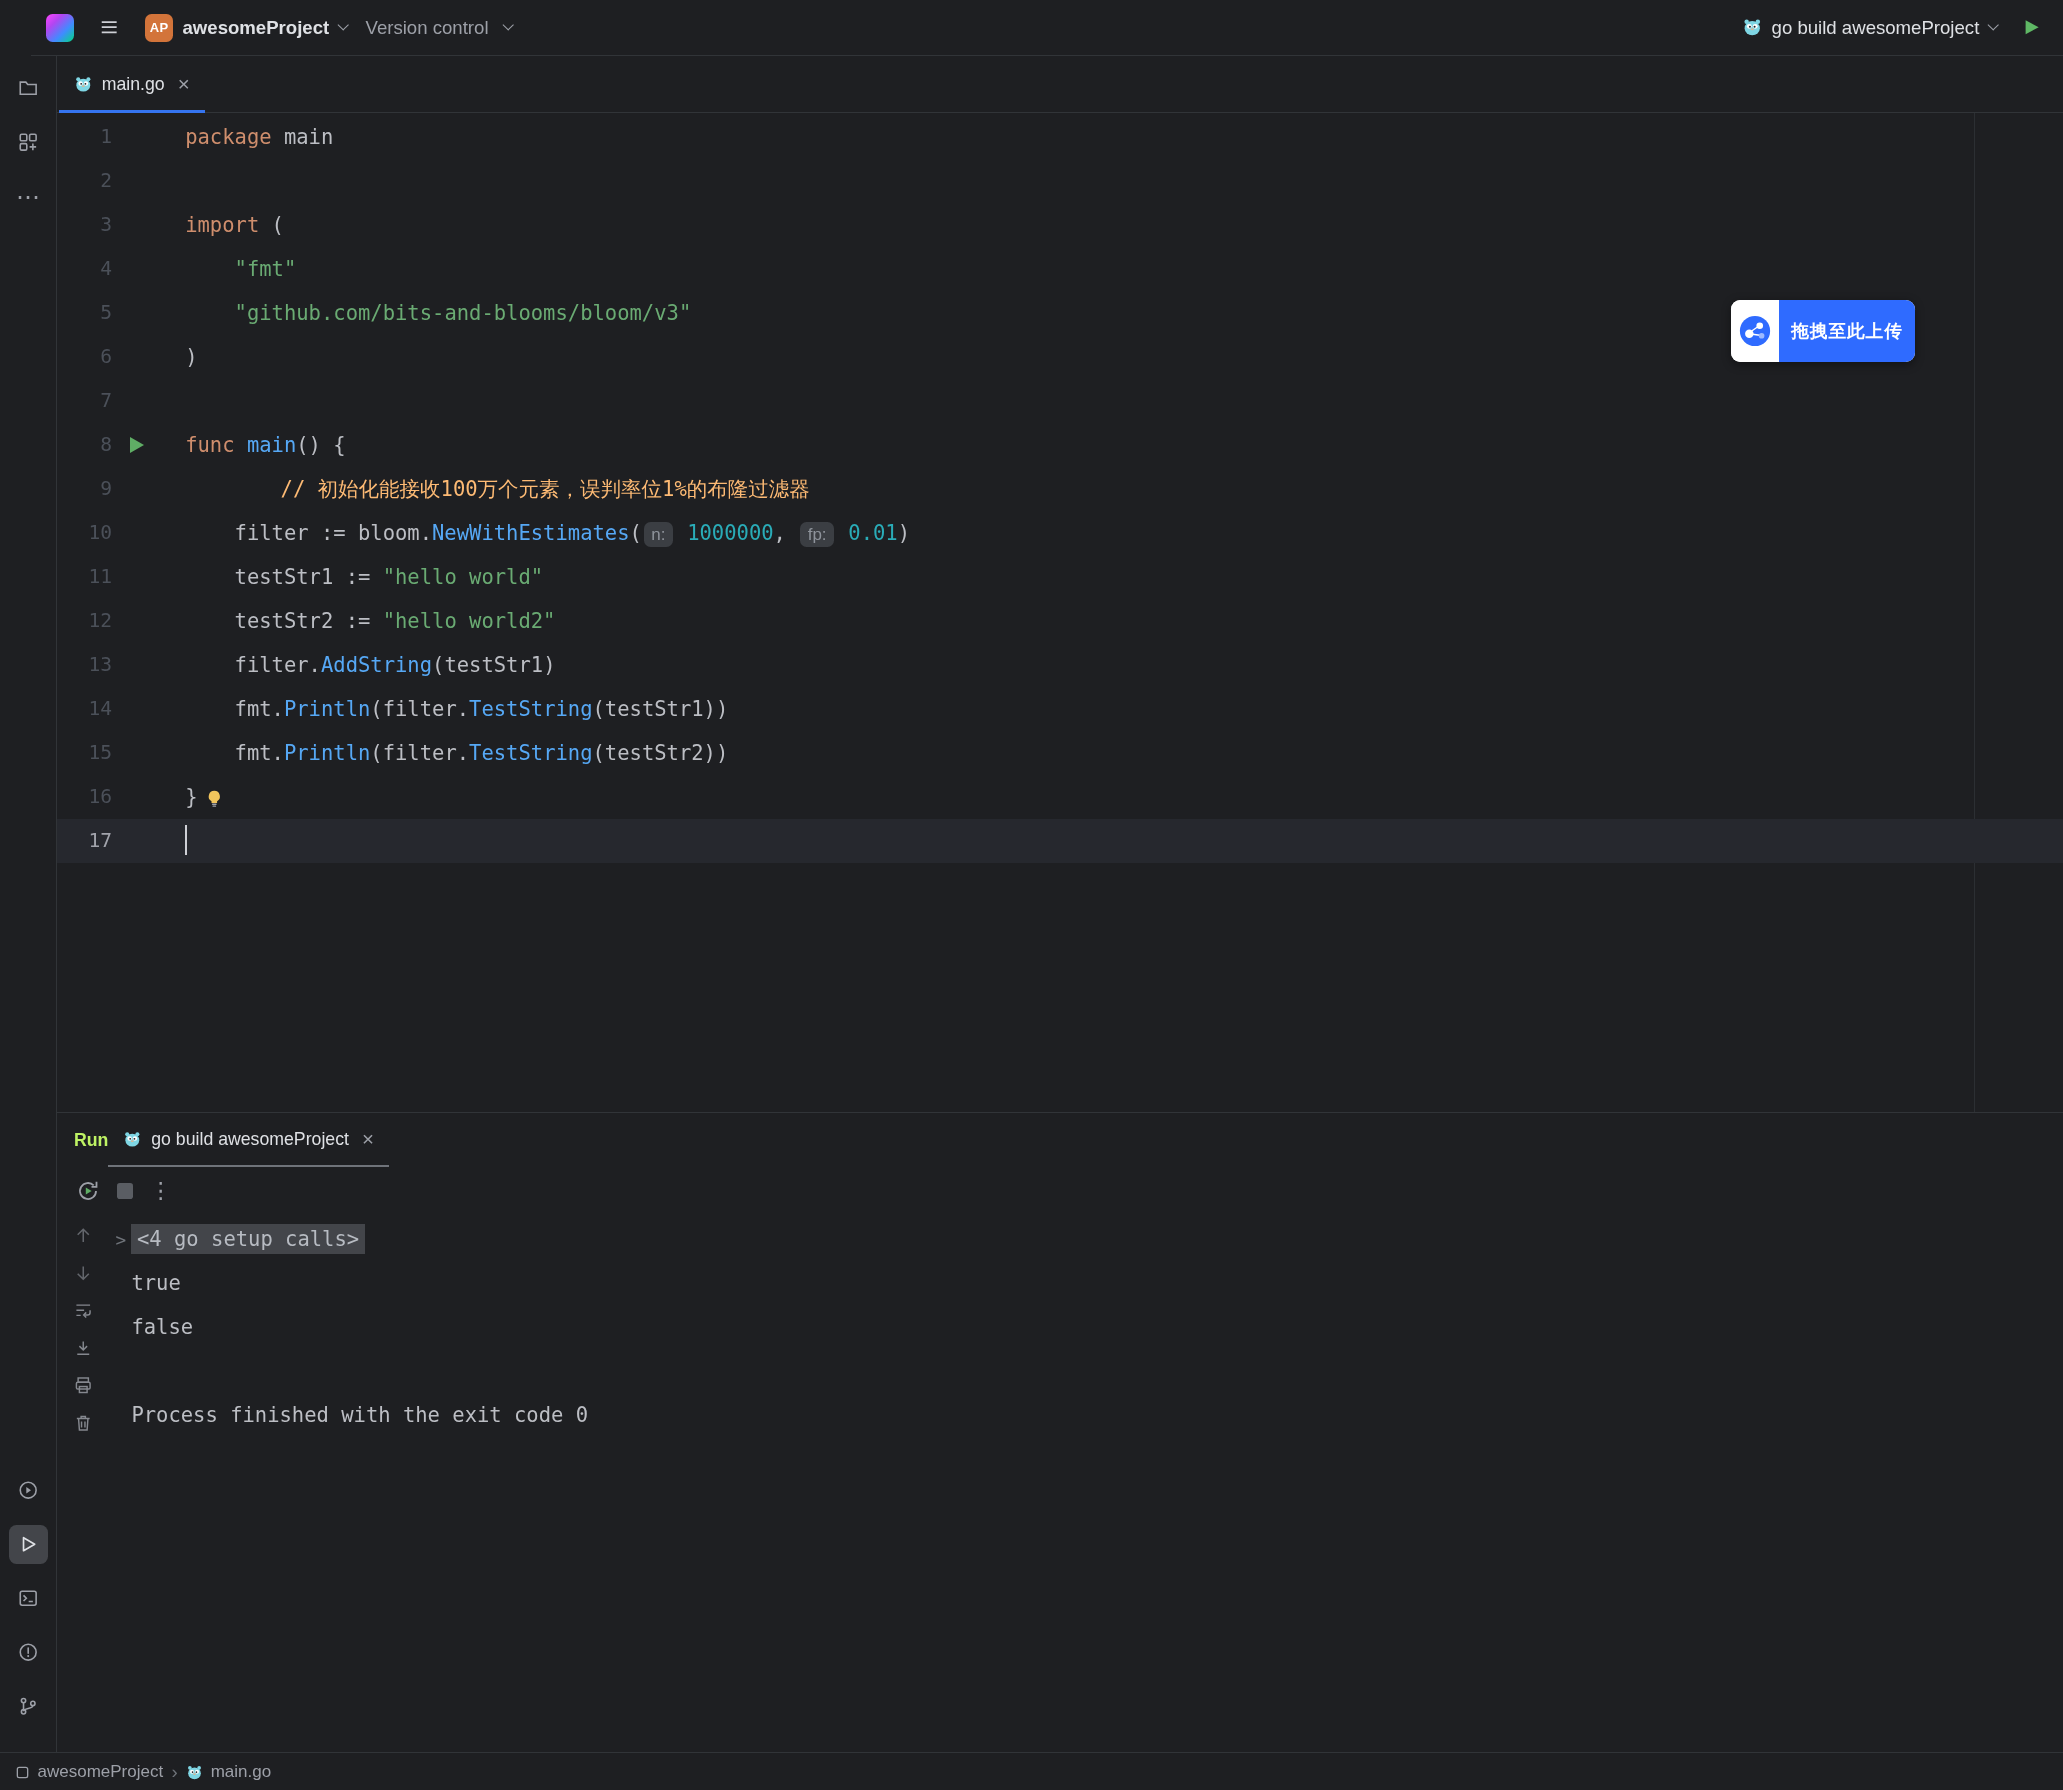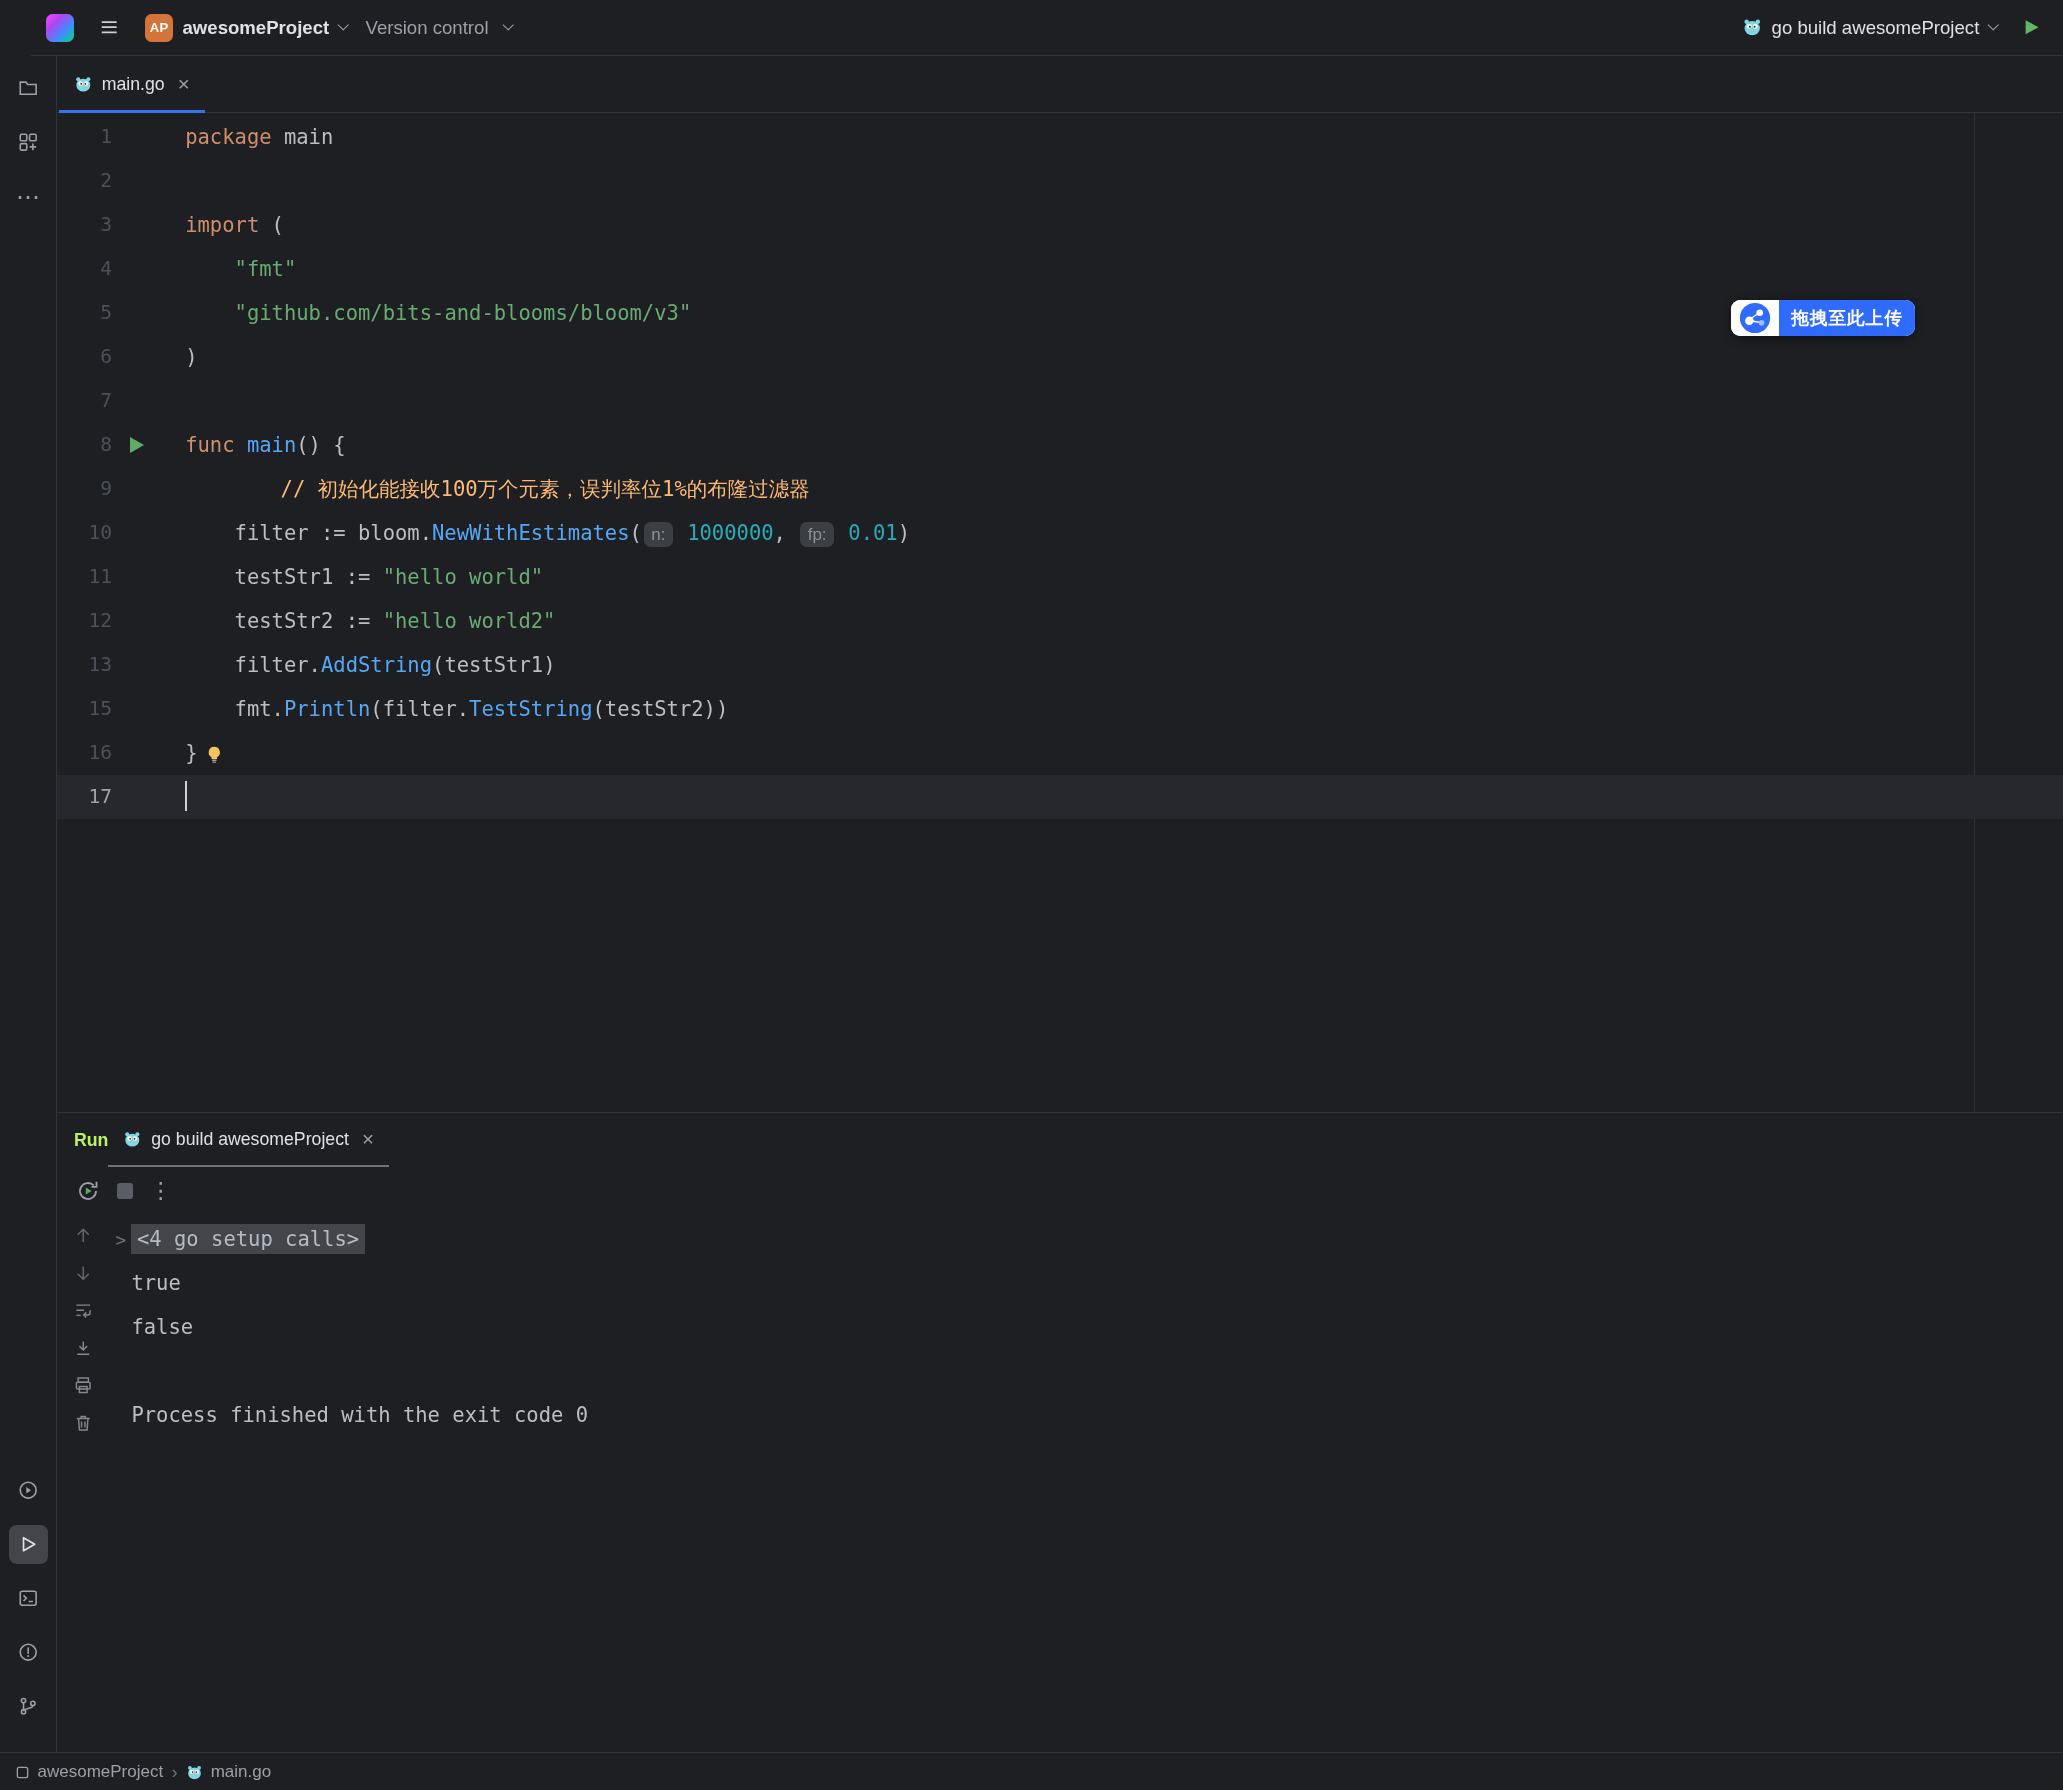--- a/index.html
+++ b/index.html
@@ -60,21 +60,21 @@
   .tk-str{color:#6aab73;}
   .tk-num{color:#2aacb8;}
   .tk-cmt{color:#fdba74;margin-left:46px;}
   .tk-fn{color:#56a8f5;}
   .tk-hint{background:#3b3e43;color:#8e939b;border-radius:6.5px;padding:2.8px 7.5px;margin:0 1.9px;
            font-size:17px;font-family:"Liberation Sans",sans-serif;}
   .caret{display:inline-block;width:1.9px;height:30px;background:#ced0d6;vertical-align:middle;margin-top:-3.7px;}
   .bulb{display:inline-block;vertical-align:middle;margin-left:7.5px;cursor:pointer;}
 
   
-  .upload{position:absolute;left:1731px;top:300px;width:184px;height:36px;border-radius:9.3px;background:#fff;
+  .upload{position:absolute;left:1731px;top:300px;width:184px;height:62px;border-radius:9.3px;background:#fff;
           display:flex;overflow:hidden;box-shadow:0 2.8px 9.3px rgba(0,0,0,.4);z-index:40;cursor:pointer;}
   .up-logo{width:48px;display:flex;align-items:center;justify-content:center;background:#fff;}
   .up-btn{flex:1;background:#2f6bff;color:#fff;display:flex;align-items:center;justify-content:center;
           font-size:17.7px;font-weight:700;letter-spacing:0.9px;}
 
   
   .runpanel{height:640px;flex:none;border-top:0.9px solid #313438;display:flex;flex-direction:column;}
   .rp-header{height:54px;flex:none;display:flex;align-items:stretch;padding-left:17px;}
   .rp-title{display:flex;align-items:center;font-size:17.7px;font-weight:700;color:#bef264;}
   .rp-tab{display:flex;align-items:center;gap:9.3px;padding:0 15px;font-size:17.7px;color:#dfe1e5;
@@ -248,20 +248,21 @@
             <div class="line"><div class="gutter"><div class="lnum">4</div><div class="gicon"></div></div><div class="codecell"><span class="tk-pl">    </span><span class="tk-str">"fmt"</span></div></div>
             <div class="line"><div class="gutter"><div class="lnum">5</div><div class="gicon"></div></div><div class="codecell"><span class="tk-pl">    </span><span class="tk-str">"github.com/bits-and-blooms/bloom/v3"</span></div></div>
             <div class="line"><div class="gutter"><div class="lnum">6</div><div class="gicon"></div></div><div class="codecell"><span class="tk-pl">)</span></div></div>
             <div class="line"><div class="gutter"><div class="lnum">7</div><div class="gicon"></div></div><div class="codecell"></div></div>
             <div class="line"><div class="gutter"><div class="lnum">8</div><div class="gicon"><span class="run-arrow"></span></div></div><div class="codecell"><span class="tk-kw">func</span><span class="tk-pl"> </span><span class="tk-fn">main</span><span class="tk-pl">() {</span></div></div>
             <div class="line"><div class="gutter"><div class="lnum">9</div><div class="gicon"></div></div><div class="codecell"><span class="tk-pl">    </span><span class="tk-cmt">// 初始化能接收100万个元素，误判率位1%的布隆过滤器</span></div></div>
             <div class="line"><div class="gutter"><div class="lnum">10</div><div class="gicon"></div></div><div class="codecell"><span class="tk-pl">    filter := bloom.</span><span class="tk-fn">NewWithEstimates</span><span class="tk-pl">(</span><span class="tk-hint">n:</span><span class="tk-pl"> </span><span class="tk-num">1000000</span><span class="tk-pl">, </span><span class="tk-hint">fp:</span><span class="tk-pl"> </span><span class="tk-num">0.01</span><span class="tk-pl">)</span></div></div>
             <div class="line"><div class="gutter"><div class="lnum">11</div><div class="gicon"></div></div><div class="codecell"><span class="tk-pl">    testStr1 := </span><span class="tk-str">"hello world"</span></div></div>
             <div class="line"><div class="gutter"><div class="lnum">12</div><div class="gicon"></div></div><div class="codecell"><span class="tk-pl">    testStr2 := </span><span class="tk-str">"hello world2"</span></div></div>
             <div class="line"><div class="gutter"><div class="lnum">13</div><div class="gicon"></div></div><div class="codecell"><span class="tk-pl">    filter.</span><span class="tk-fn">AddString</span><span class="tk-pl">(testStr1)</span></div></div>
+            <div class="line"><div class="gutter"><div class="lnum">14</div><div class="gicon"></div></div><div class="codecell"><span class="tk-pl">    fmt.</span><span class="tk-fn">Println</span><span class="tk-pl">(filter.</span><span class="tk-fn">TestString</span><span class="tk-pl">(testStr1))</span></div></div>
             <div class="line"><div class="gutter"><div class="lnum">15</div><div class="gicon"></div></div><div class="codecell"><span class="tk-pl">    fmt.</span><span class="tk-fn">Println</span><span class="tk-pl">(filter.</span><span class="tk-fn">TestString</span><span class="tk-pl">(testStr2))</span></div></div>
             <div class="line"><div class="gutter"><div class="lnum">16</div><div class="gicon"></div></div><div class="codecell"><span class="tk-pl">}</span><span class="bulb"><svg width="18.6" height="18.6" viewBox="0 0 20 20">
                     <path d="M10 2a6 6 0 0 0-3 11.2V15h6v-1.8A6 6 0 0 0 10 2z" fill="#f2c55c"></path>
                     <rect x="7.4" y="15.6" width="5.2" height="1.6" rx=".8" fill="#9da0a8"></rect>
                     <rect x="8" y="17.8" width="4" height="1.4" rx=".7" fill="#9da0a8"></rect>
                   </svg></span></div></div>
             <div class="line current"><div class="gutter"><div class="lnum">17</div><div class="gicon"></div></div><div class="codecell"><span class="caret"></span></div></div>
           </div>
       </div>
 

